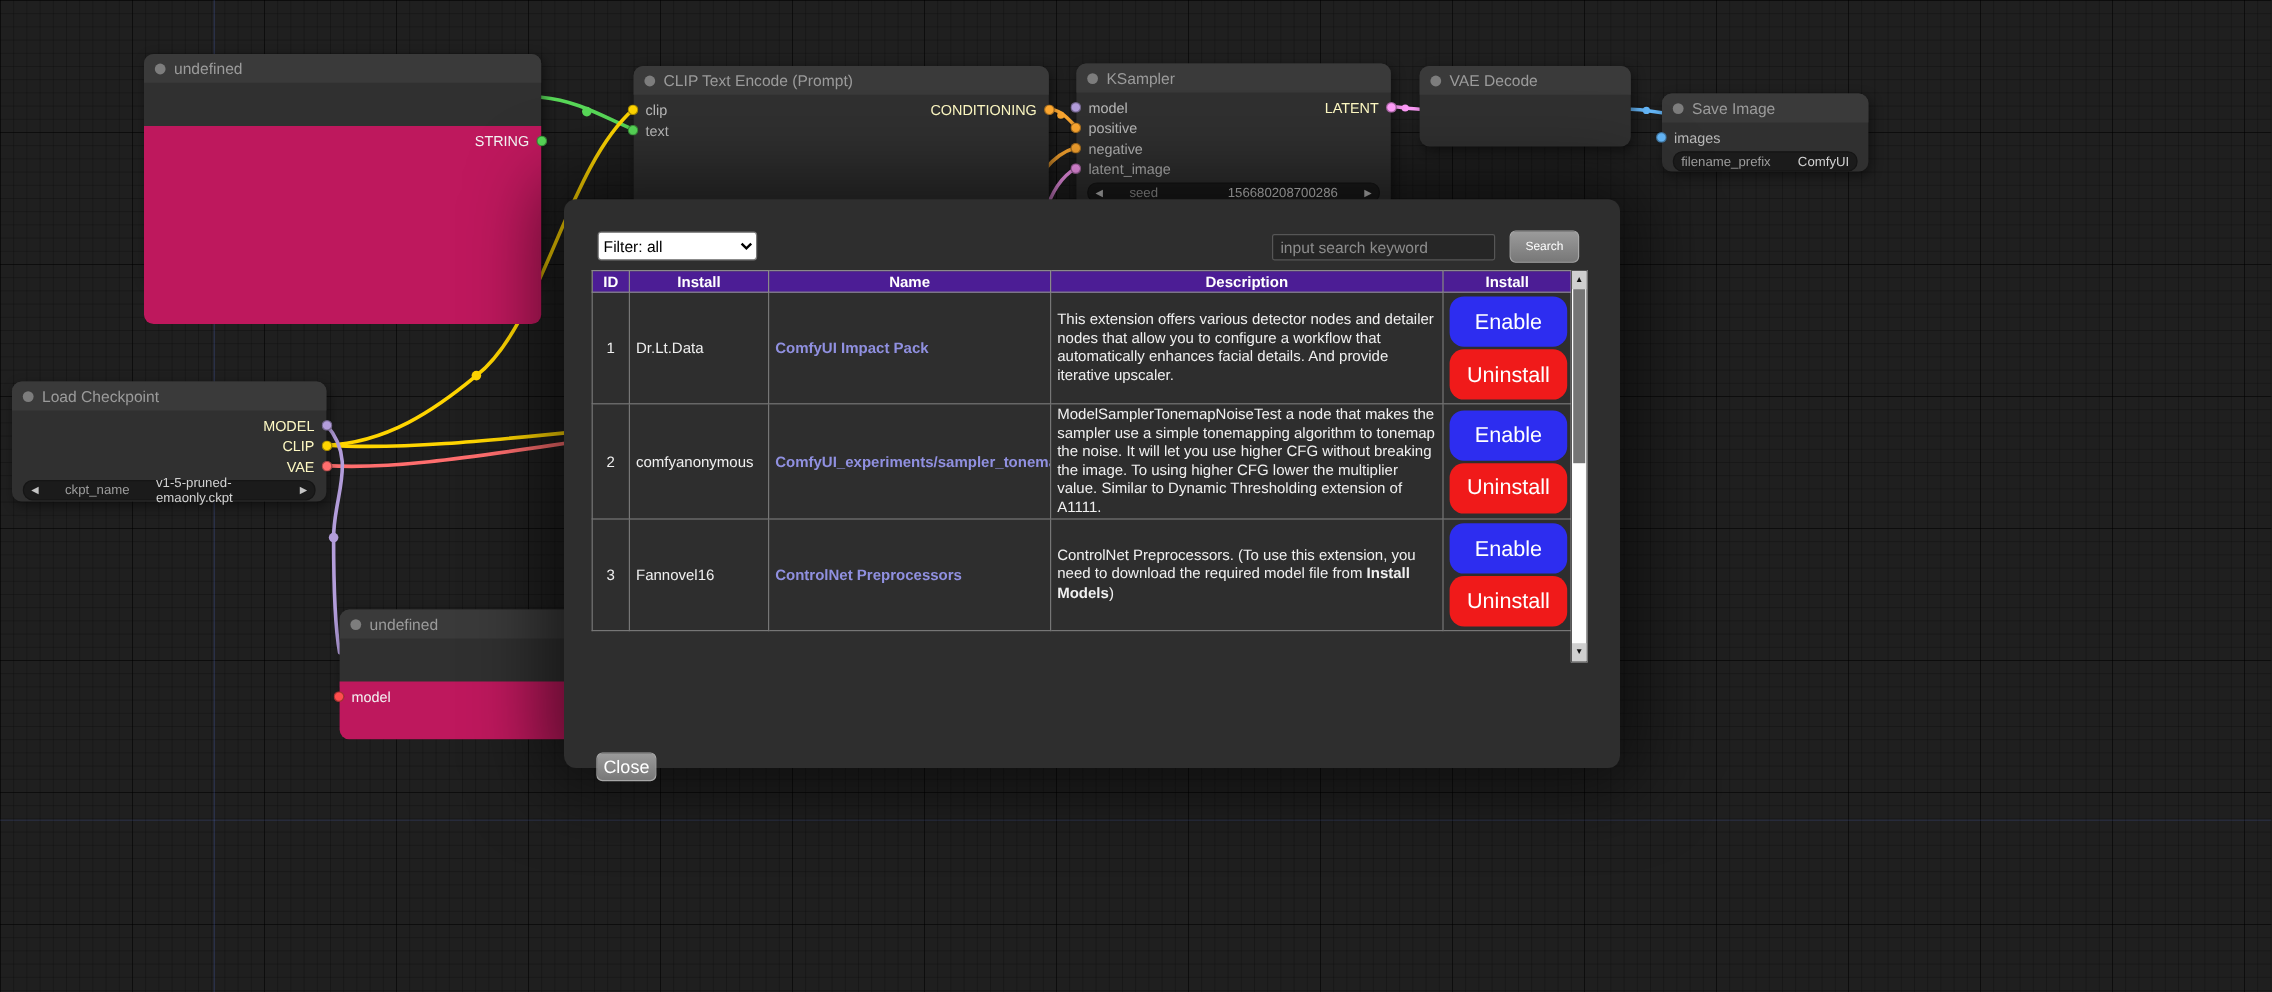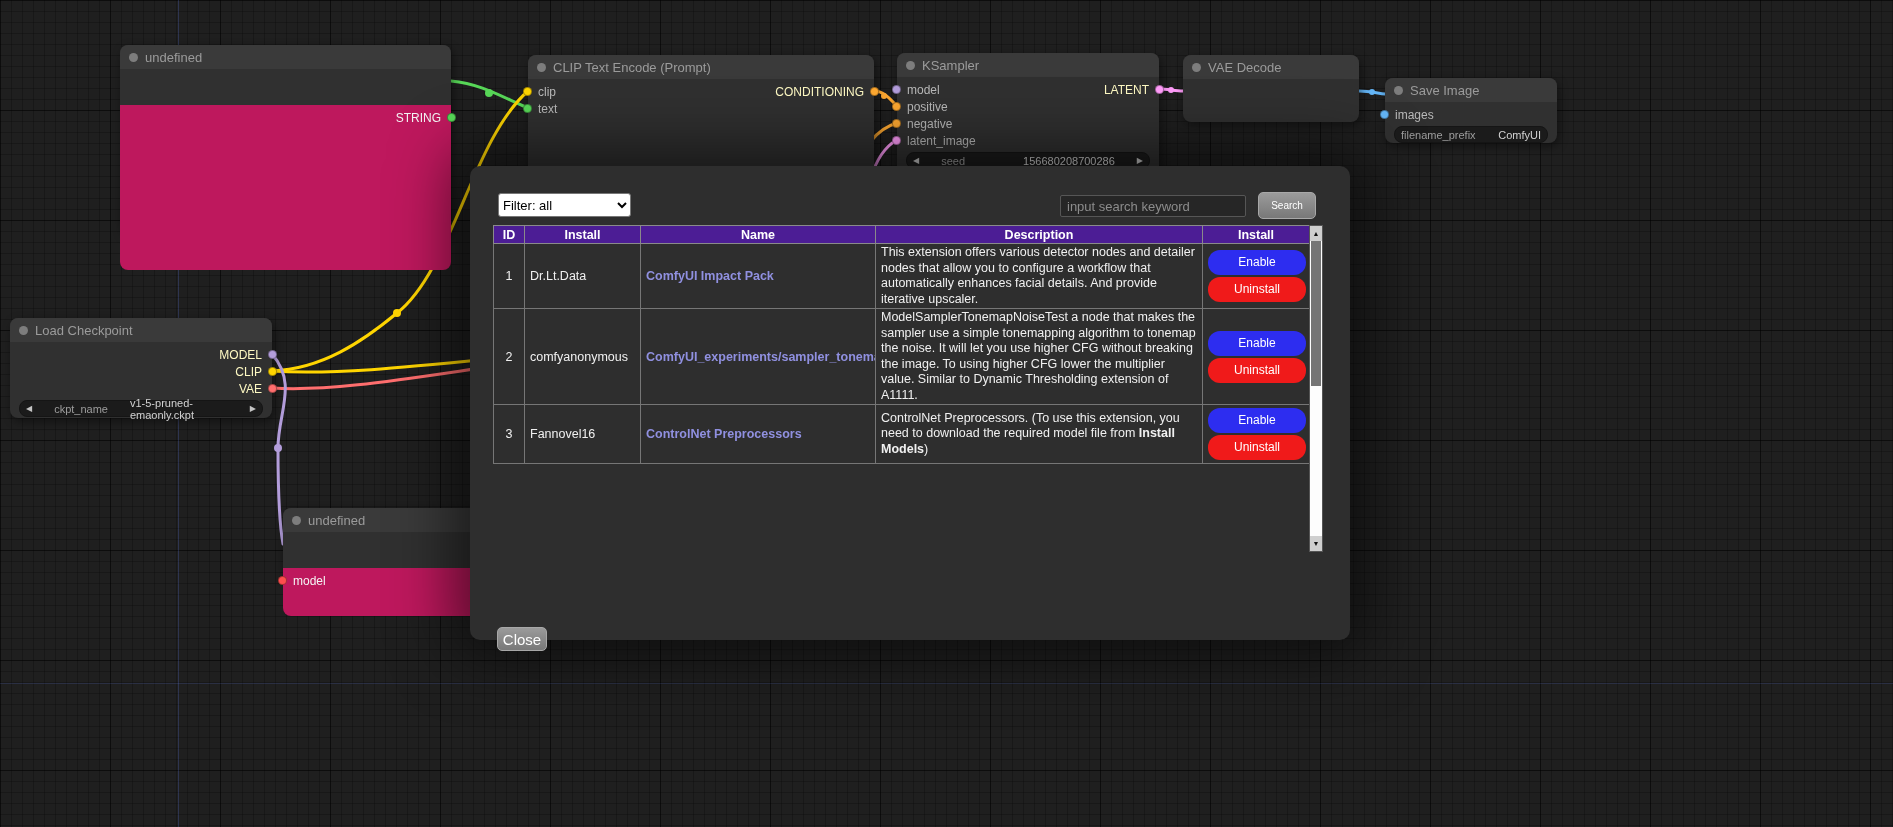--- a/index.html
+++ b/index.html
@@ -59,22 +59,22 @@
   .twrap{position:absolute;left:23px;top:59px;width:830px;height:327px;}
   table.ext{width:816px;border-collapse:collapse;table-layout:fixed;}
   table.ext th{background:#4c1d95;color:#fff;font-size:12.5px;font-weight:bold;height:17px;
         border:1px solid #8a8a8a;padding:0;}
   table.ext td{border:1px solid #767676;color:#f0f0f0;font-size:12.5px;padding:1px 5px;
         vertical-align:middle;overflow:hidden;}
   td.c-id{text-align:center;}
   td.c-name a{color:#9090e0;font-weight:bold;text-decoration:none;cursor:pointer;}
   td.c-desc{font-size:12.3px;line-height:1.24;vertical-align:top;padding-top:2px;color:#f4f4f4;}
   td.c-install{padding:2px;}
-  .btn{display:block;width:98px;height:25px;margin:2px auto;border:none;border-radius:12px;
-        color:#fff;font-size:12px;line-height:25px;text-align:center;padding:0;cursor:pointer;
+  .btn{display:block;width:98px;height:42px;margin:2px auto;border:none;border-radius:12px;
+        color:#fff;font-size:18px;line-height:25px;text-align:center;padding:0;cursor:pointer;
         font-family:"Liberation Sans",sans-serif;}
   .btn.enable{background:#2d2df0;}
   .btn.uninstall{background:#f01a1a;}
   .sbar{position:absolute;right:0;top:0;width:14px;height:327px;background:#fdfdfd;border:1px solid #555;box-sizing:border-box;}
   .sbtn{position:absolute;left:0;right:0;height:15px;background:#cfcfcf;color:#111;
         display:flex;align-items:center;justify-content:center;font-size:7px;cursor:pointer;}
   .sbtn.up{top:0;} .sbtn.down{bottom:0;}
   .sthumb{position:absolute;left:1px;right:1px;top:15px;height:145px;background:#757575;cursor:grab;}
 </style>
 </head>

